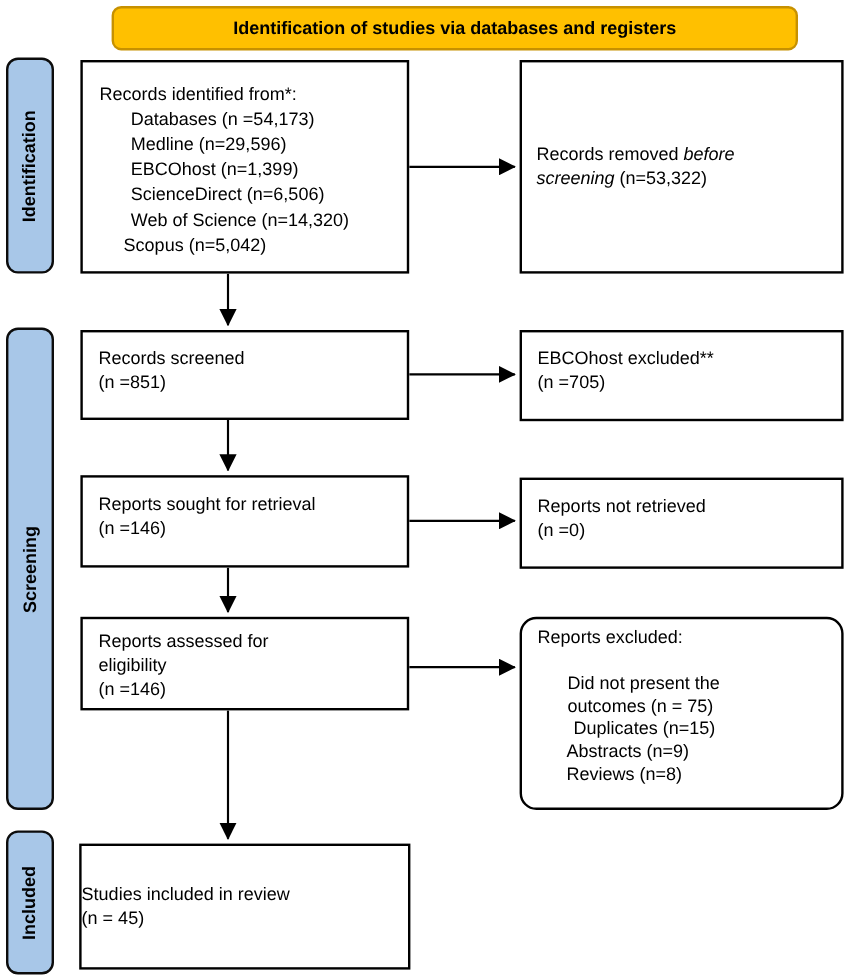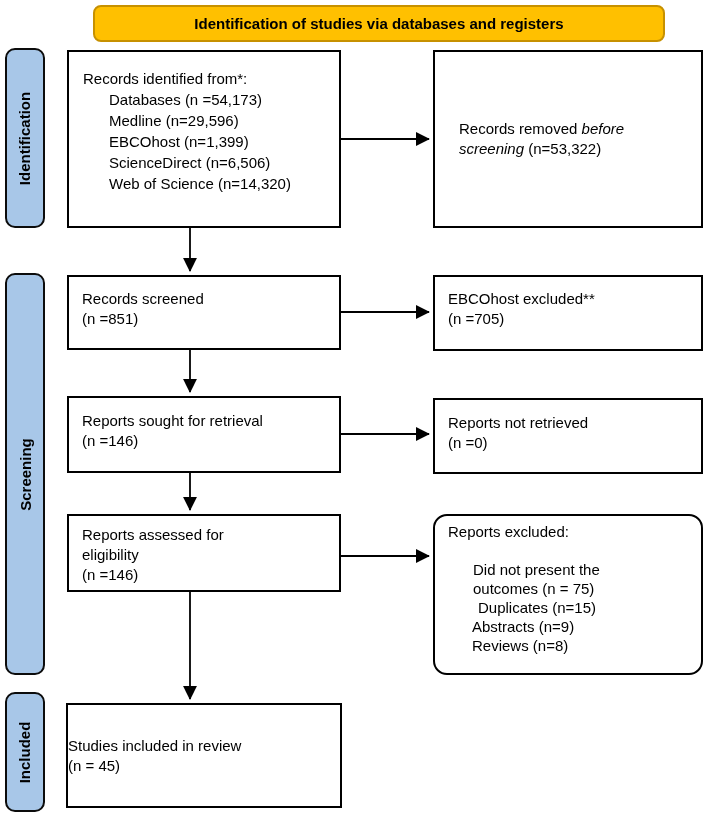--- a/index.html
+++ b/index.html
@@ -38,21 +38,21 @@
   
   .fbox{
     position:absolute;box-sizing:border-box;background:#fff;
     border:2px solid var(--box-border);
     font-size:15px;line-height:20px;
   }
   .b-identified{left:67px;top:50px;width:274px;height:178px;padding:16px 6px 0 14px;line-height:21px;}
   .b-identified .src{padding-left:26px;}
   .b-identified .src-last{padding-left:20px;}
 
-  .b-removed{left:433px;top:50px;width:270px;height:178px;display:flex;align-items:center;padding-left:24px;}
+  .b-removed{left:433px;top:50px;width:270px;height:178px;display:flex;align-items:center;padding-left:12px;}
   .b-removed .wrap{width:215px;}
 
   .b-screened{left:67px;top:275px;width:274px;height:75px;padding:12px 6px 0 13px;}
   .b-excluded{left:433px;top:275px;width:270px;height:76px;padding:12px 6px 0 13px;}
   .b-sought{left:67px;top:396px;width:274px;height:77px;padding:13px 6px 0 13px;}
   .b-notretrieved{left:433px;top:398px;width:270px;height:76px;padding:13px 6px 0 13px;}
   .b-assessed{left:67px;top:514px;width:274px;height:78px;padding:9px 6px 0 13px;}
 
   .b-repexcluded{left:433px;top:514px;width:270px;height:161px;padding:6px 6px 0 13px;line-height:19px;border-radius:14px;}
   .b-repexcluded .spacer{height:19px;}
@@ -102,20 +102,21 @@
     <line x1="341" y1="556" x2="429" y2="556" stroke="#000" stroke-width="1.8" marker-end="url(#ah)"></line>
   </svg>
 
   <div class="fbox b-identified">
     <div>Records identified from*:</div>
     <div class="src">Databases (n =54,173)</div>
     <div class="src">Medline (n=29,596)</div>
     <div class="src">EBCOhost (n=1,399)</div>
     <div class="src">ScienceDirect (n=6,506)</div>
     <div class="src">Web of Science (n=14,320)</div>
+    <div class="src-last">Scopus (n=5,042)</div>
   </div>
 
   <div class="fbox b-removed">
     <div class="wrap"><span>Records removed </span><span class="it">before screening</span><span> (n=53,322)</span></div>
   </div>
 
   <div class="fbox b-screened">
     <div>Records screened</div>
     <div>(n =851)</div>
   </div>

